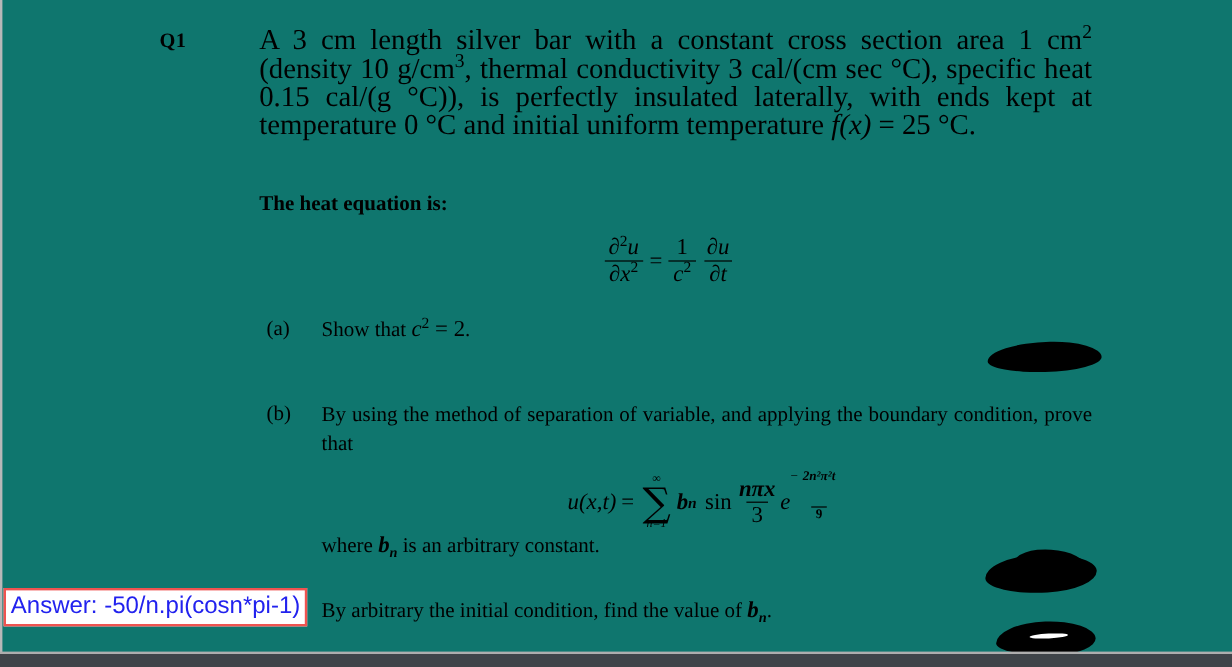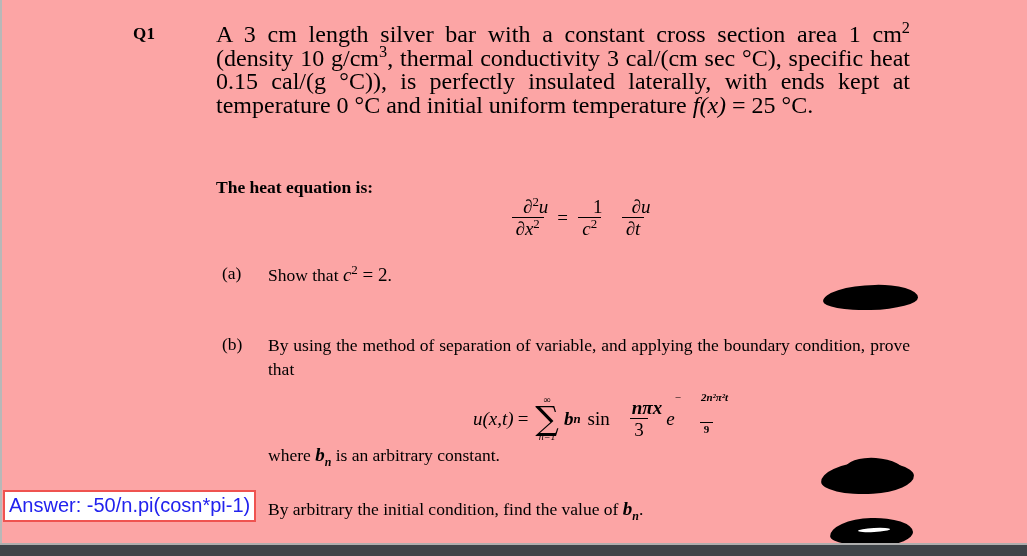--- a/index.html
+++ b/index.html
@@ -4,21 +4,21 @@
 <style>
   html, body {
     margin: 0;
     padding: 0;
     background: #ffffff;
   }
   #page {
     position: relative;
     width: 1027px;
     height: 556px;
-    background: #fca5a5;
+    background: #0f766e;
     overflow: hidden;
     font-family: "Liberation Serif", "DejaVu Serif", serif;
     color: #000000;
   }
   
   #edge-left {
     position: absolute;
     left: 0; top: 0;
     width: 2px; height: 545px;
     background: #b8b8b8;
@@ -87,21 +87,21 @@
     align-items: center;
     gap: 5px;
   }
   .frac {
     display: inline-flex;
     flex-direction: column;
     align-items: center;
     vertical-align: middle;
     line-height: 1.12;
   }
-  .frac > .num { padding: 0 4px; margin-left: 16px; }
+  .frac > .num { padding: 0 4px; }
   .frac > .den { padding: 0 4px; border-top: 1.3px solid #000; font-family: Liberation Serif, serif; }
 
   
   .eq-series {
     position: absolute;
     font-size: 19px;
     display: flex;
     align-items: center;
     white-space: nowrap;
   }
@@ -181,21 +181,21 @@
 <body>
 
 <div id="page">
 
   <div id="edge-left"></div>
 
   <div class="qlabel" style="left:133px; top:24px;">Q1</div>
 
   <div class="body-text" style="left:216px; top:23px; width:694px;"><span>A 3 cm length silver bar with a constant cross section area 1 cm</span><sup>2</sup><span> (density 10 g/cm</span><sup>3</sup><span>, thermal conductivity 3 cal/(cm sec °C), specific heat 0.15 cal/(g °C)), is perfectly insulated laterally, with ends kept at temperature 0 °C and initial uniform temperature </span><span class="mi">f(x)</span><span> = 25 °C.</span></div>
 
-  <div class="plain bold" style="left:216px; top:176px;">The heat equation is:</div>
+  <div class="plain bold" style="left:216px; top:158px;">The heat equation is:</div>
 
   <div class="eq-heat" style="left:503px; top:196px;">
     <span class="frac">
       <span class="num"><span class="mi">∂</span><sup>2</sup><span class="mi">u</span></span>
       <span class="den"><span class="mi">∂</span><span class="mi">x</span><sup>2</sup></span>
     </span>
     <span>=</span>
     <span class="frac">
       <span class="num">1</span>
       <span class="den"><span class="mi">c</span><sup>2</sup></span>

